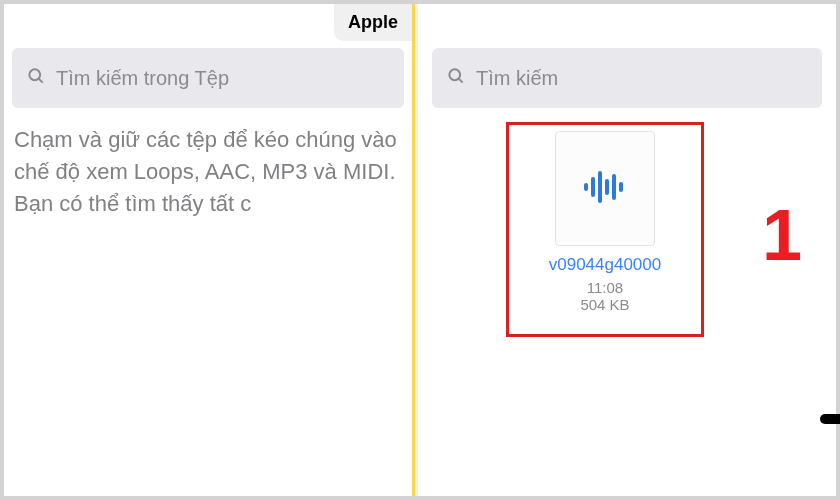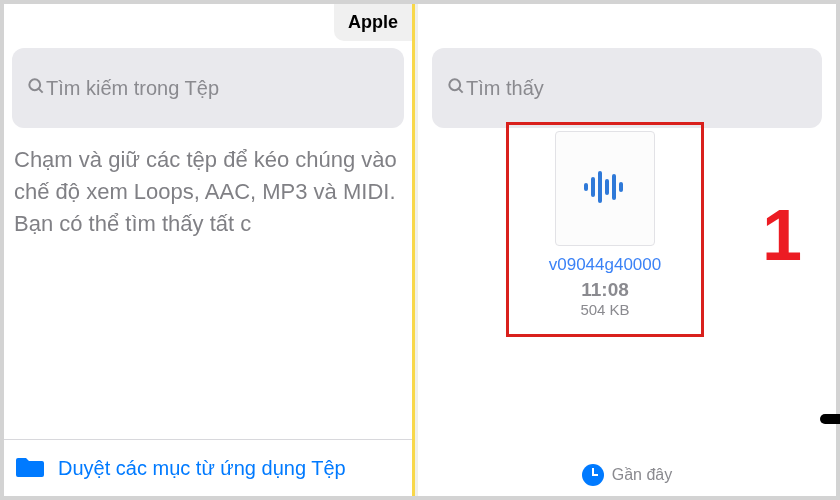--- a/index.html
+++ b/index.html
@@ -45,24 +45,25 @@
   background: #f0f0f0;
   border-radius: 0 0 0 10px;
   padding: 8px 14px;
   font-size: 18px;
   font-weight: 600;
   color: #000;
 }
 .search-bar {
   margin: 44px 8px 0 8px;
   background: #e9e9ed;
-  border-radius: 12px;
-  padding: 28px 14px;
-  display: flex;
-  align-items: center;
+  border-radius: 6px;
+  padding: 18px 14px;
+  display: flex;
+  align-items: center;
+  gap: 10px;
 }
 .search-bar.right { margin: 44px 14px 0 14px; }
 .search-icon svg { width: 20px; height: 20px; }
 .search-placeholder {
   color: #8a8a8f;
   font-size: 20px;
 }
 .hint-text {
   margin: 16px 10px 0 10px;
   color: #808085;
@@ -110,24 +111,23 @@
   margin-bottom: 8px;
 }
 .audio-icon svg { width: 46px; height: 40px; }
 .file-name {
   font-size: 17px;
   color: #3b82f6;
   text-align: center;
   line-height: 1.25;
 }
 .file-time {
-  font-size: 19px;
+  font-size: 15px;
   color: #8a8a8f;
   margin-top: 4px;
-  font-weight: bold;
 }
 .file-size {
   font-size: 15px;
   color: #8a8a8f;
 }
 .annotation {
   position: absolute;
   top: 190px;
   right: 34px;
   color: #ec1c23;
@@ -190,41 +190,33 @@
         <svg viewBox="0 0 24 24" fill="none" stroke="#8a8a8f" stroke-width="2.4">
           <circle cx="10.5" cy="10.5" r="6.5"></circle>
           <line x1="20" y1="20" x2="15.2" y2="15.2"></line>
         </svg>
       </span>
       <span class="search-placeholder">Tìm kiếm trong Tệp</span>
     </div>
 
     <div class="hint-text">Chạm và giữ các tệp để kéo chúng vào chế độ xem Loops, AAC, MP3 và MIDI. Bạn có thể tìm thấy tất c</div>
 
-    <div class="browse-bar">
-      <span>
-        <svg class="folder-icon" viewBox="0 0 28 24">
-          <path d="M2 4 h8 l3 3 h13 a2 2 0 0 1 2 2 v12 a2 2 0 0 1 -2 2 H2 a2 2 0 0 1 -2 -2 V6 a2 2 0 0 1 2 -2 z" fill="#007aff"></path>
-        </svg>
-      </span>
-      <span class="browse-text">Duyệt các mục từ ứng dụng Tệp</span>
-    </div>
   </div>
 
   <div class="divider"></div>
 
   <div class="right-pane">
     <div class="search-bar right">
       <span class="search-icon">
         <svg viewBox="0 0 24 24" fill="none" stroke="#8a8a8f" stroke-width="2.4">
           <circle cx="10.5" cy="10.5" r="6.5"></circle>
           <line x1="20" y1="20" x2="15.2" y2="15.2"></line>
         </svg>
       </span>
-      <span class="search-placeholder">Tìm thấy</span>
+      <span class="search-placeholder">Tìm kiếm</span>
     </div>
 
     <div class="file-card">
       <div class="file-thumb">
         <span class="audio-icon">
           <svg viewBox="0 0 46 40">
             <rect x="2" y="16" width="4" height="8" rx="2" fill="#2f79d8"></rect>
             <rect x="9" y="10" width="4" height="20" rx="2" fill="#2f79d8"></rect>
             <rect x="16" y="4" width="4" height="32" rx="2" fill="#2f79d8"></rect>
             <rect x="23" y="12" width="4" height="16" rx="2" fill="#2f79d8"></rect>
@@ -233,20 +225,16 @@
           </svg>
         </span>
       </div>
       <div class="file-name">v09044g40000</div>
       <div class="file-time">11:08</div>
       <div class="file-size">504 KB</div>
     </div>
 
     <div class="annotation">1</div>
 
-    <div class="recent-bar">
-      <span class="clock-icon"></span>
-      <span class="recent-text">Gần đây</span>
-    </div>
 
     <div class="right-black-nub"></div>
   </div>
 </div>
 
 </body></html>

